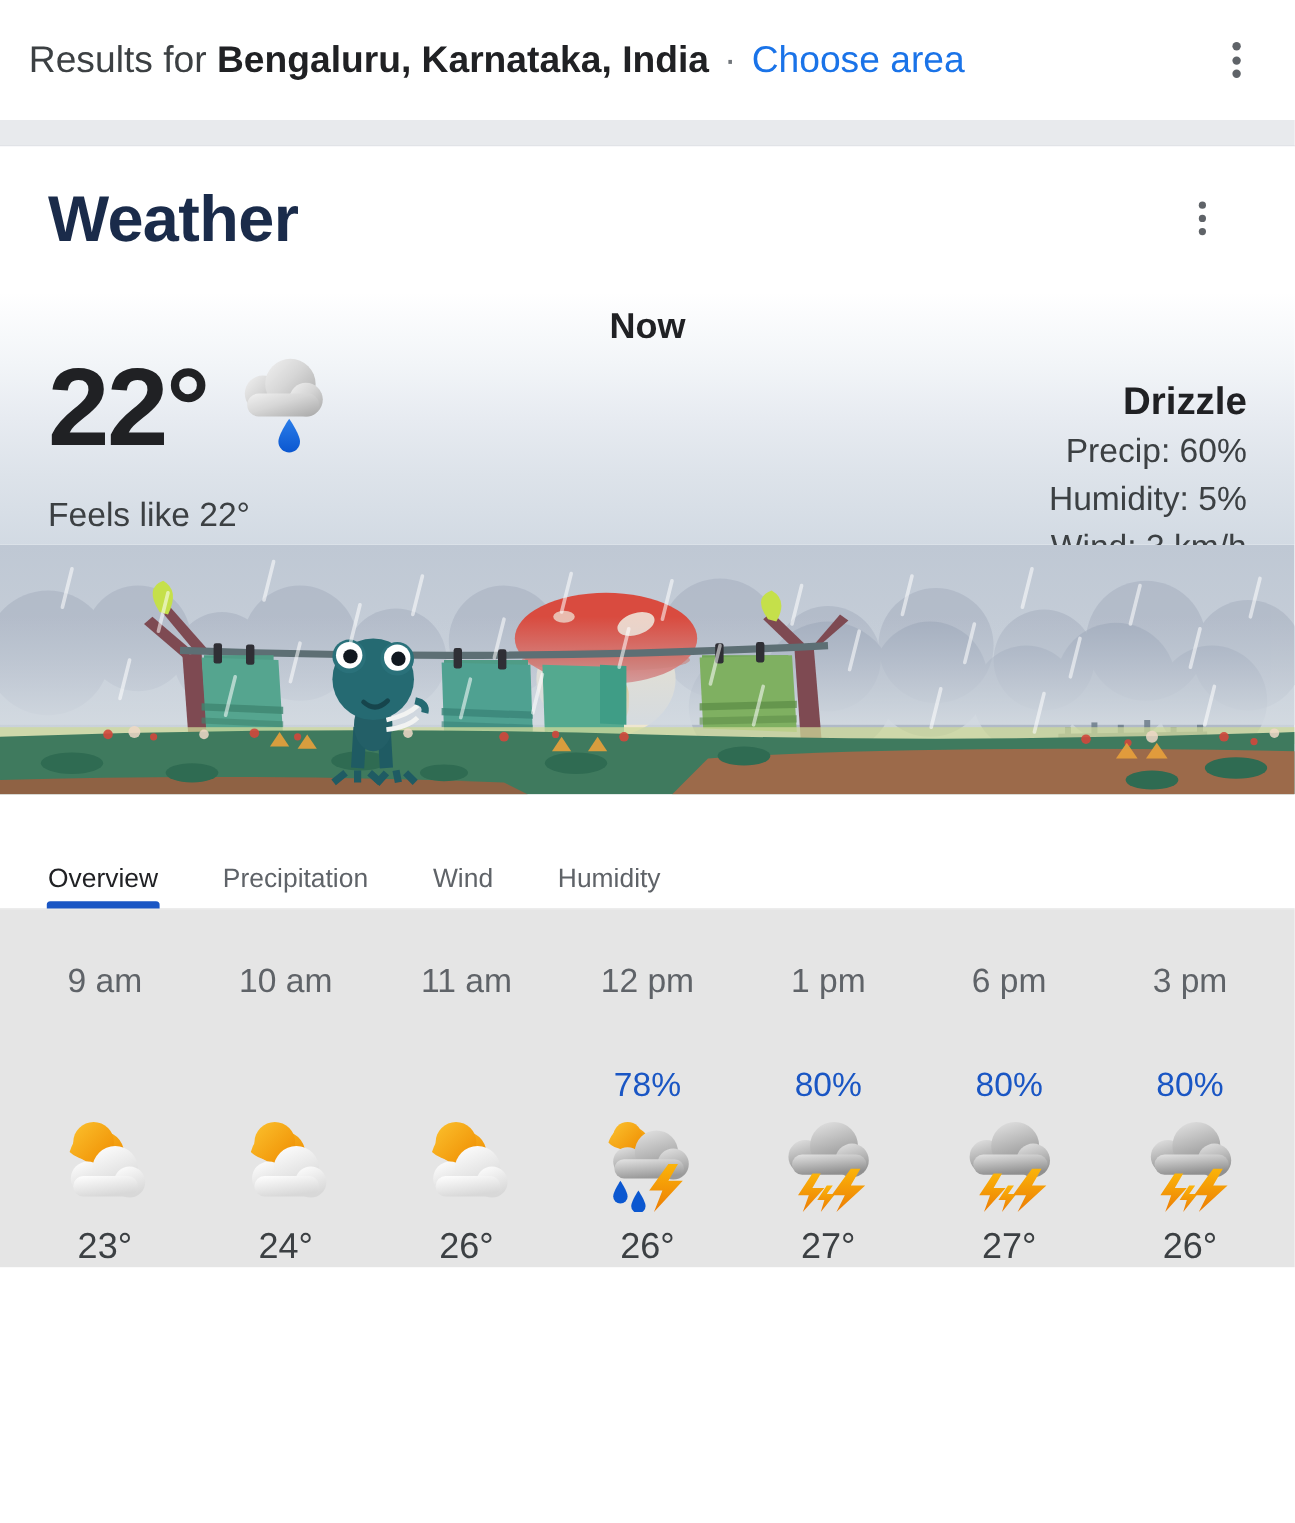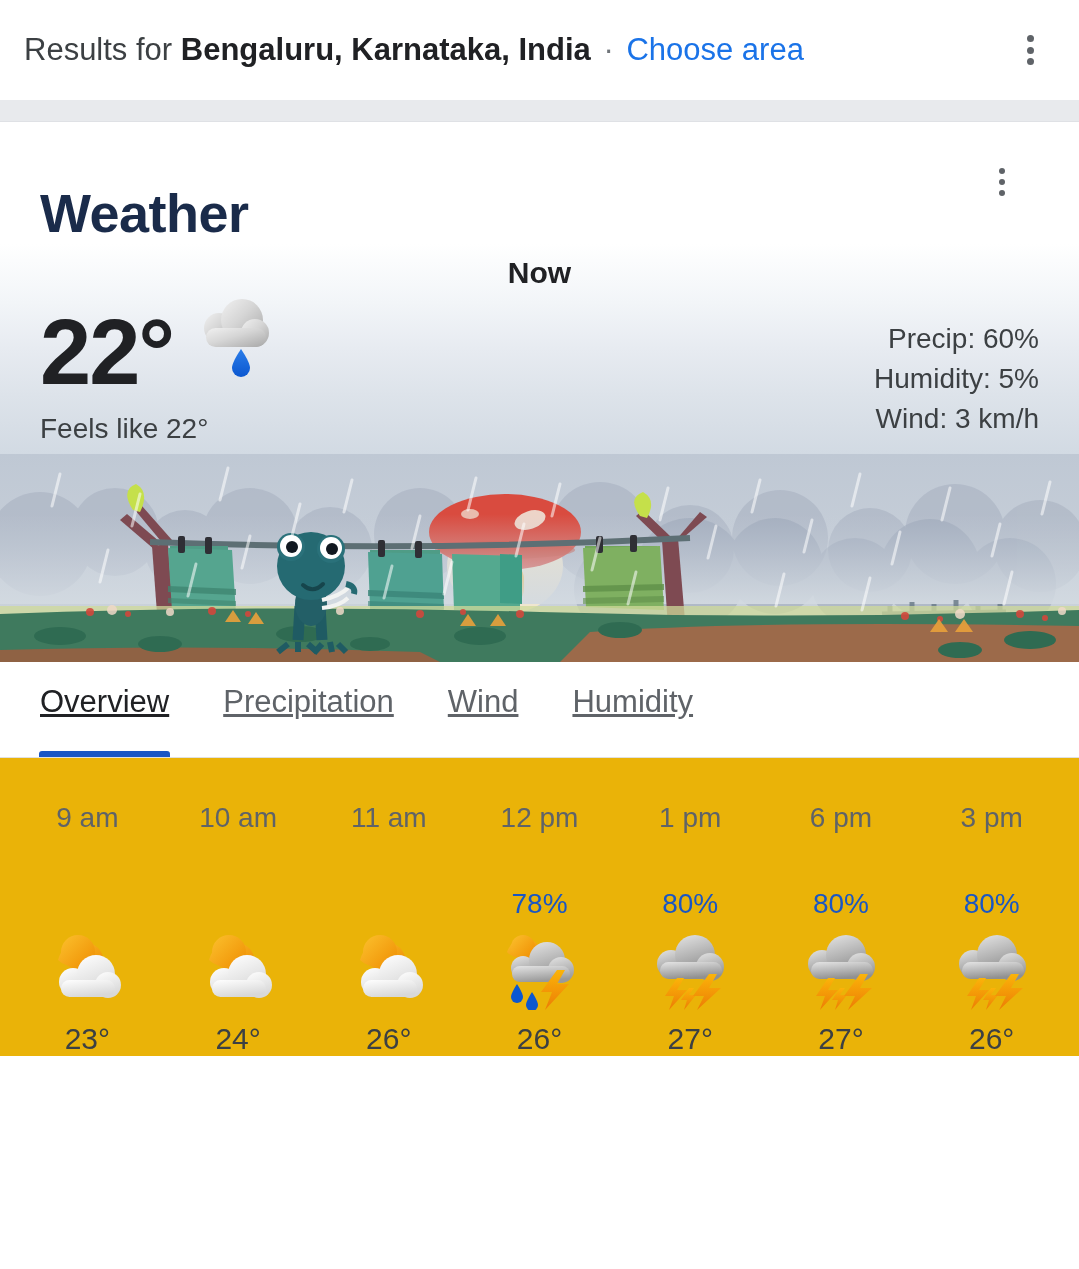--- a/index.html
+++ b/index.html
@@ -36,21 +36,21 @@
   .kebab i { display:block; width:7px; height:7px; border-radius:50%; background:#5f6368; }
   .kebab.top { right:32px; top:35px; }
 
   .grey-strip { height:22px; background:#e8eaed; border-bottom:1px solid #dfe1e5; }
 
   
   .weather-card { position:relative; }
 
   .card-head {
     height:122px;
-    display:flex; align-items:flex-end;
+    display:flex; align-items:center;
     padding:0 40px;
     position:relative;
     background:#ffffff;
   }
   .page-title {
     font-size:54px; font-weight:700;
     color:#1a2b4a; letter-spacing:-0.5px;
   }
   .kebab.card {
     right:62px; top:46px; width:30px; height:28px;
@@ -66,21 +66,21 @@
       #ffffff 0%, #fbfcfd 8%, #f2f5f8 28%,
       #e7ebf1 50%, #dde3ea 72%, #d2dae3 100%);
   }
   .now-label {
     font-size:30px; font-weight:700; color:#202124;
     padding-top:12px;
     text-align:center;
   }
   .cur-row { display:flex; justify-content:space-between; align-items:flex-start; }
   .cur-left { margin-top:-4px; }
-  .temp-line { display:flex; align-items:flex-end; }
+  .temp-line { display:flex; align-items:center; }
   .big-temp {
     font-size:92px; font-weight:700; color:#202124;
     line-height:0.95; letter-spacing:-2px;
   }
   .feels { font-size:28px; color:#3c4043; margin-top:17px; }
 
   
   .drizzle-icon { width:104px; height:104px; margin-left:6px; margin-top:6px; }
 
   .cur-right { text-align:right; padding-top:26px; }
@@ -93,39 +93,38 @@
 
   
   .tabs {
     display:flex; align-items:flex-end;
     height:96px;
     padding:0 40px;
     border-bottom:1px solid #e0e0e0;
     background:#ffffff;
   }
   .tab {
-    font-size:31px; color:#5f6368;
-    padding:0 0 37px 0; margin-right:54px;
+    font-size:22px; color:#5f6368;
+    padding:0 0 12px 0; margin-right:54px;
     position:relative; cursor:pointer;
     white-space:nowrap;
-    text-decoration:underline;
   }
   .tab:last-child { margin-right:0; }
   .tab.active { color:#202124; }
   .tab.active:after {
     content:""; position:absolute;
     left:-1px; right:-1px; bottom:0;
     height:6px; background:#1a56c4; border-radius:3px 3px 0 0;
   }
 
   
   .hourly {
     display:flex;
     padding:44px 12px 0 12px;
-    background:#eab308;
+    background:#e5e5e5;
   }
   .hour-col {
     flex:1 1 0;
     display:flex; flex-direction:column; align-items:center;
     cursor:pointer;
   }
   .hour-time { font-size:28px; color:#5f6368; white-space:nowrap; }
   .hour-precip {
     font-size:28px; color:#1a56c4; font-weight:400;
     height:34px; margin-top:54px;
@@ -189,20 +188,21 @@
               <circle cx="76" cy="41" r="14" fill="url(#cgrad)"></circle>
               <rect x="27" y="36" width="60" height="19" rx="9.5" fill="url(#cgrad)"></rect>
             </g>
             <path d="M62 57 C 62 57 53 70 53 76 a 9 9 0 0 0 18 0 c 0 -6 -9 -19 -9 -19 z" fill="url(#dgrad)"></path>
           </svg>
         </div>
         <div class="feels">Feels like 22°</div>
       </div>
 
       <div class="cur-right">
+        <div class="cond-name">Drizzle</div>
         <div class="cond-line">Precip: 60%</div>
         <div class="cond-line">Humidity: 5%</div>
         <div class="cond-line">Wind: 3 km/h</div>
       </div>
     </div>
   </div>
 
   <div class="scene">
     <svg width="1079" height="208" viewBox="0 0 1079 208">
       <defs>

